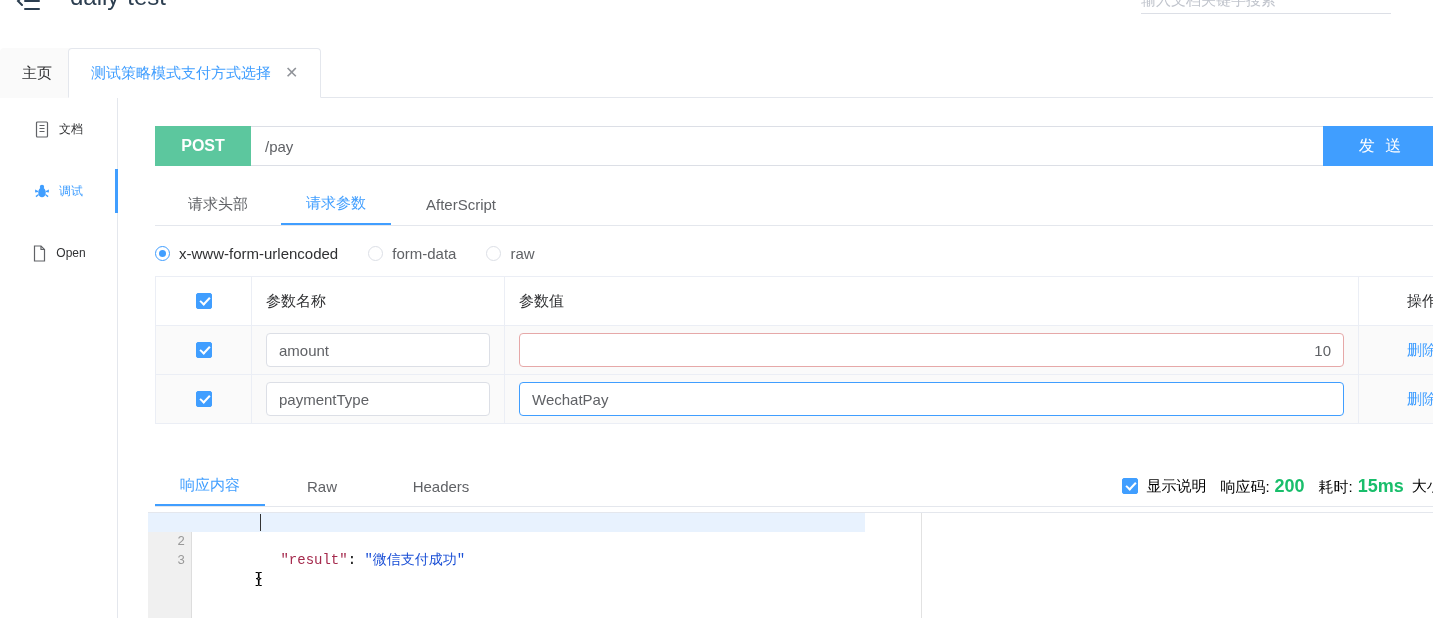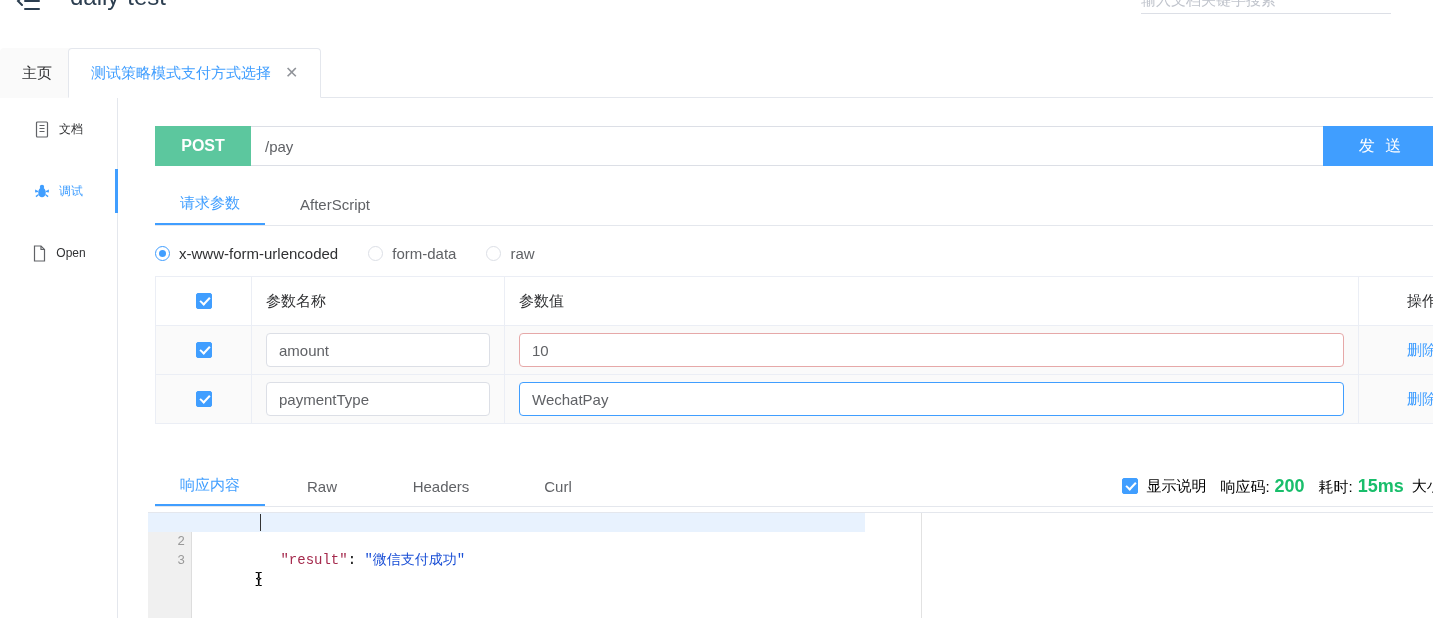--- a/index.html
+++ b/index.html
@@ -235,21 +235,21 @@
   }
 
   .cell-input {
     width: 100%; height: 34px;
     border: 1px solid #dcdfe6; border-radius: 4px;
     padding: 0 12px;
     font-size: 15px; color: #606266;
     outline: none; background: #ffffff;
     font-family: "Liberation Sans", "DejaVu Sans", sans-serif;
   }
-  .cell-input.err { border-color: #e6a8a8; }
+  .cell-input.err { border-color: #e6a8a8; text-align: right; }
   .cell-input.focus { border-color: #409eff; }
 
   
   .resp-tabs {
     position: absolute; left: 29px; top: 368px;
     width: 1285px; height: 41px;
     border-bottom: 1px solid #e4e7ed;
     display: flex;
   }
   .resp-tab {
@@ -384,20 +384,21 @@
 
 <div class="main">
 
   <div class="urlbar">
     <button class="method-btn">POST</button>
     <input class="url-input" value="/pay" placeholder="请输入请求地址" style="">
     <button class="send-btn">发 送</button>
   </div>
 
   <div class="req-tabs">
+    <div class="req-tab t0">请求头部</div>
     <div class="req-tab t1 active">请求参数</div>
     <div class="req-tab t2">AfterScript</div>
   </div>
 
   <div class="radio-row">
     <label class="radio-item sel">
       <span class="radio-dot"></span>
       <span class="radio-label">x-www-form-urlencoded</span>
     </label>
     <label class="radio-item">
@@ -456,21 +457,20 @@
         <span class="del-link">删除</span>
       </div>
     </div>
 
   </div>
 
   <div class="resp-tabs">
     <div class="resp-tab r0 active">响应内容</div>
     <div class="resp-tab r1">Raw</div>
     <div class="resp-tab r2">Headers</div>
-    <div class="resp-tab r3">Curl</div>
   </div>
 
   <div class="resp-meta">
     <span class="cbox"></span>
     <span class="label">显示说明</span>
     <span class="meta-group">
       <span class="label">响应码:</span>
       <span class="val-green">200</span>
     </span>
     <span class="meta-group">

